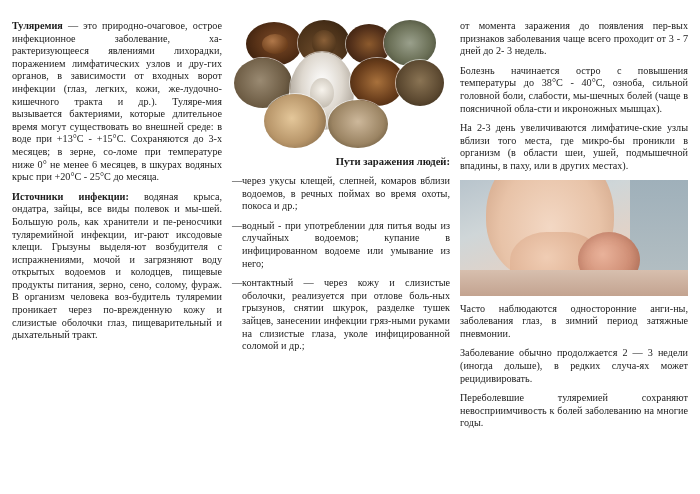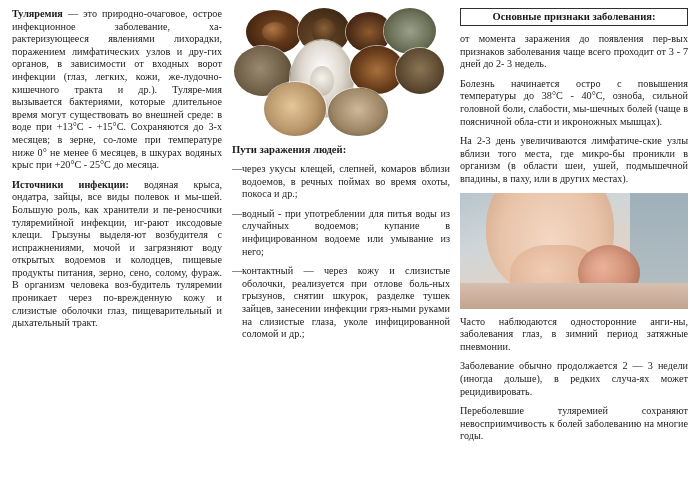--- a/index.html
+++ b/index.html
@@ -12,21 +12,21 @@
     background: #ffffff;
     font-family: "Liberation Serif", serif;
     color: #1a1a1a;
     overflow: hidden;
   }
   .page {
     position: relative;
     width: 700px;
     height: 494px;
     box-sizing: border-box;
-    padding: 8px 10px 6px 12px;
+    padding: 20px 10px 6px 12px;
     display: flex;
     gap: 10px;
   }
   .col {
     box-sizing: border-box;
   }
   .col-left {
     width: 210px;
     flex: 0 0 210px;
   }
@@ -52,21 +52,21 @@
   .heading-box {
     border: 1px solid #2f2f2f;
     text-align: center;
     font-weight: bold;
     font-size: 10.6px;
     padding: 2px 4px;
     margin-bottom: 7px;
     line-height: 12px;
   }
   .center-heading {
-    text-align: left;
+    text-align: right;
     font-weight: bold;
     font-size: 10.6px;
     margin: 4px 0 7px 0;
     line-height: 12px;
   }
   ul.bullets {
     list-style: none;
     margin: 0;
     padding: 0;
   }
@@ -233,21 +233,20 @@
     </div>
     <div class="center-heading">Пути заражения людей:</div>
     <ul class="bullets">
       <li>через укусы клещей, слепней, комаров вблизи водоемов, в речных поймах во время охоты, покоса и др.;</li>
       <li>водный - при употреблении для питья воды из случайных водоемов; купание в инфицированном водоеме или умывание из него;</li>
       <li>контактный — через кожу и слизистые оболочки, реализуется при отлове боль-ных грызунов, снятии шкурок, разделке тушек зайцев, занесении инфекции гряз-ными руками на слизистые глаза, уколе инфицированной соломой и др.;</li>
     </ul>
   </div>
 
   <div class="col col-right">
-    <div class="heading-box">Основные признаки заболевания:</div>
     <p>от момента заражения до появления пер-вых признаков заболевания чаще всего проходит от 3 - 7 дней до 2- 3 недель.</p>
     <p>Болезнь начинается остро с повышения температуры до 38°С - 40°С, озноба, сильной головной боли, слабости, мы-шечных болей (чаще в поясничной обла-сти и икроножных мышцах).</p>
     <p>На 2-3 день увеличиваются лимфатиче-ские узлы вблизи того места, где микро-бы проникли в организм (в области шеи, ушей, подмышечной впадины, в паху, или в других местах).</p>
     <div class="photo-patient">
       <div class="bg-dark"></div>
       <div class="face"></div>
       <div class="neck"></div>
       <div class="swelling"></div>
       <div class="shoulder"></div>
     </div>

